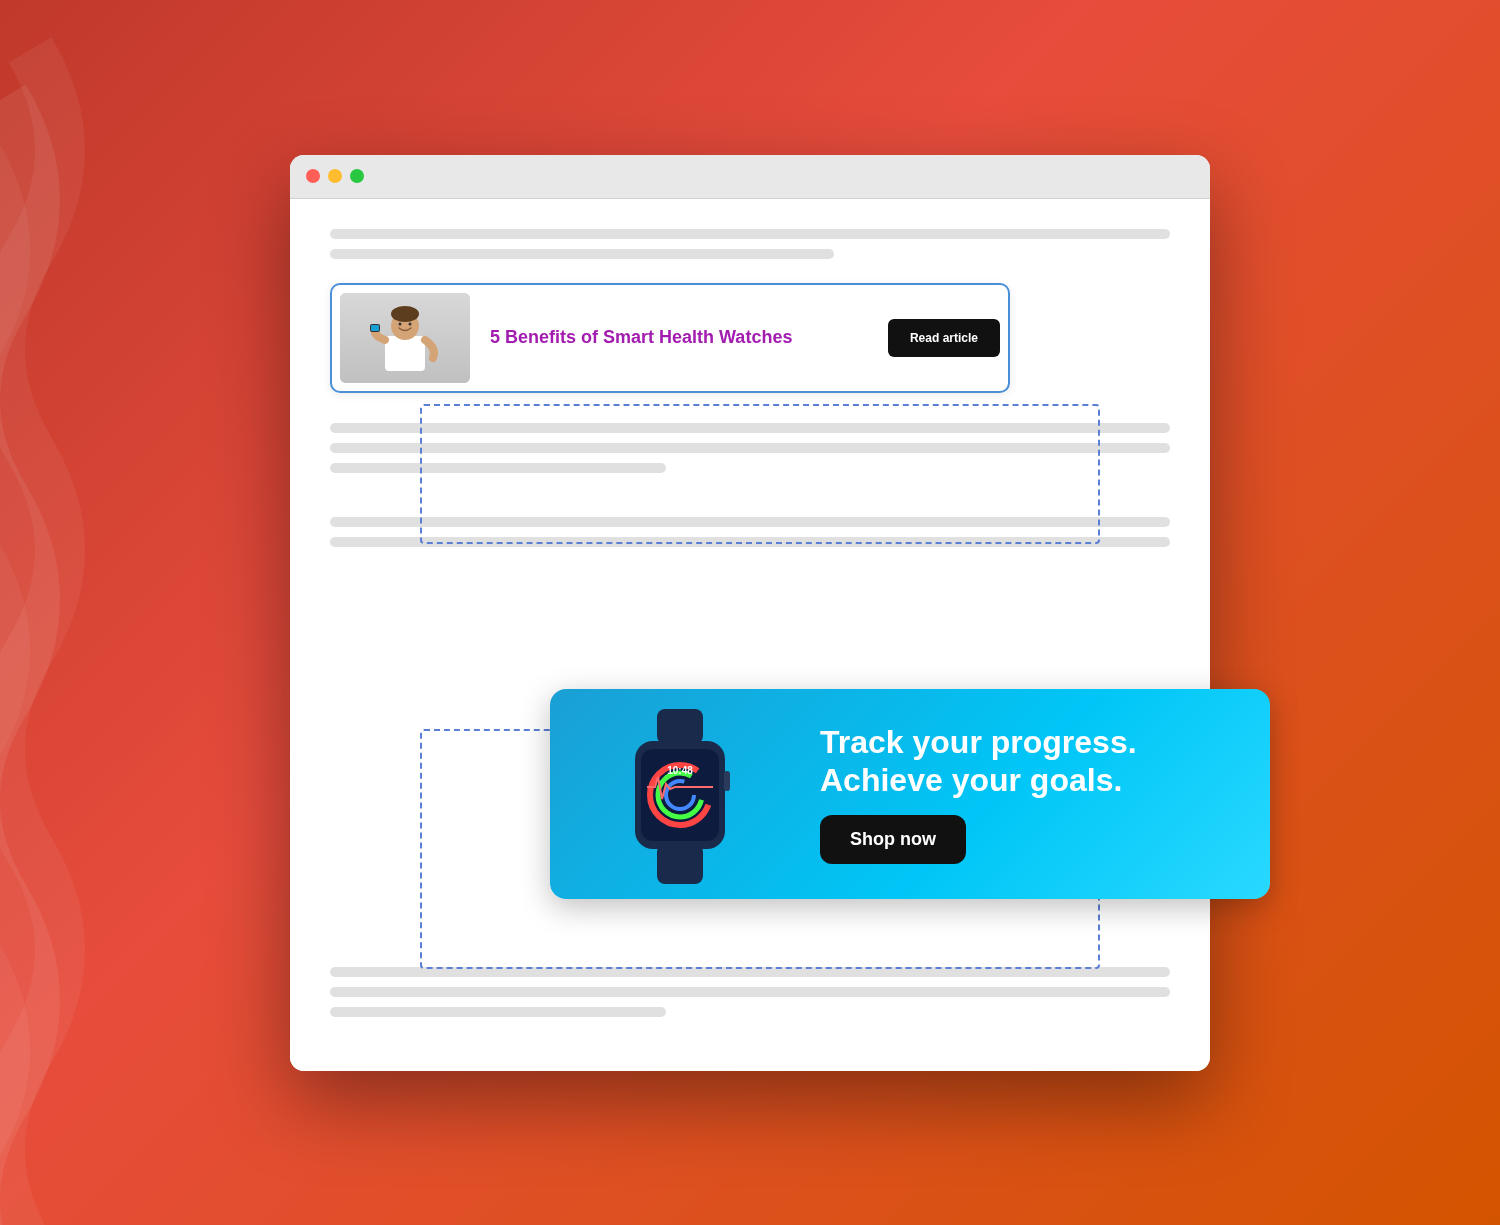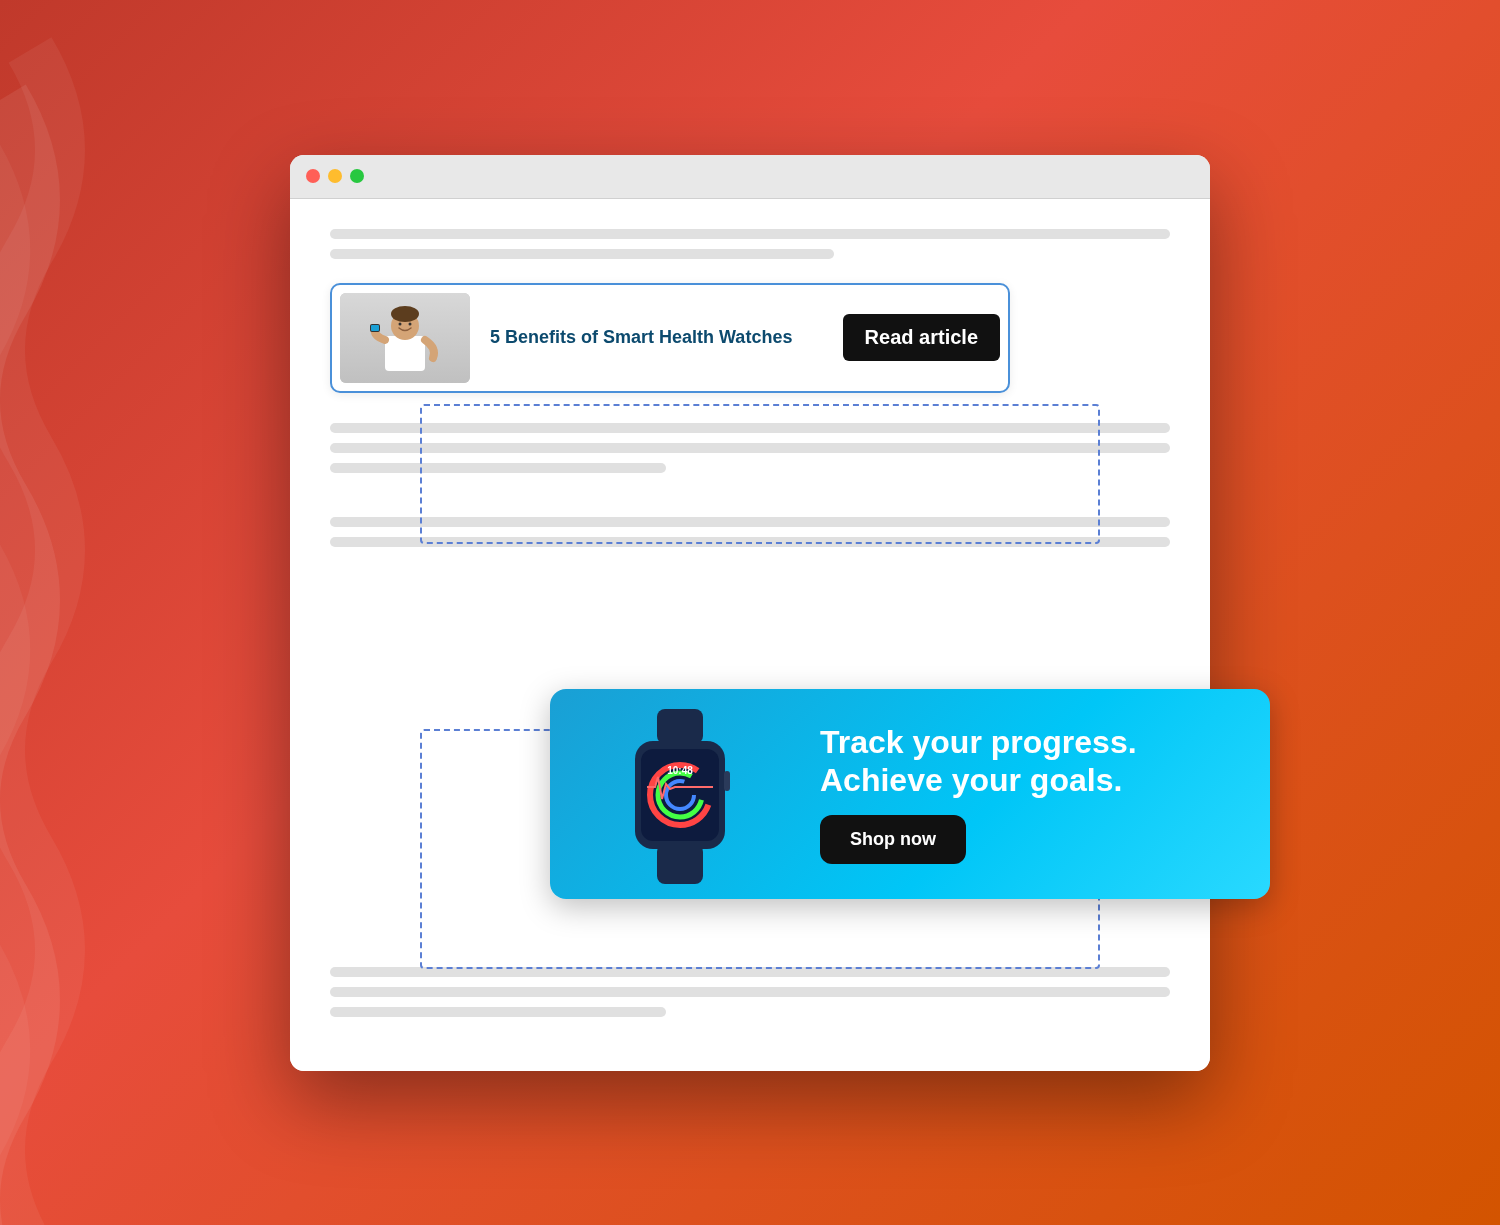--- a/index.html
+++ b/index.html
@@ -125,31 +125,31 @@
 
     .person-svg {
       width: 80px;
       height: 80px;
     }
 
     .article-title {
       flex: 1;
       font-size: 18px;
       font-weight: 700;
-      color: #0c4a6e;
+      color: #a21caf;
       padding: 0 20px;
     }
 
     .read-article-btn {
       background: #111;
       color: #fff;
       border: none;
       border-radius: 6px;
       padding: 12px 22px;
-      font-size: 20px;
+      font-size: 12px;
       font-weight: 600;
       cursor: pointer;
       white-space: nowrap;
     }
 
     
     .dashed-box-article {
       position: absolute;
       border: 2px dashed #5b7fd4;
       border-radius: 4px;

